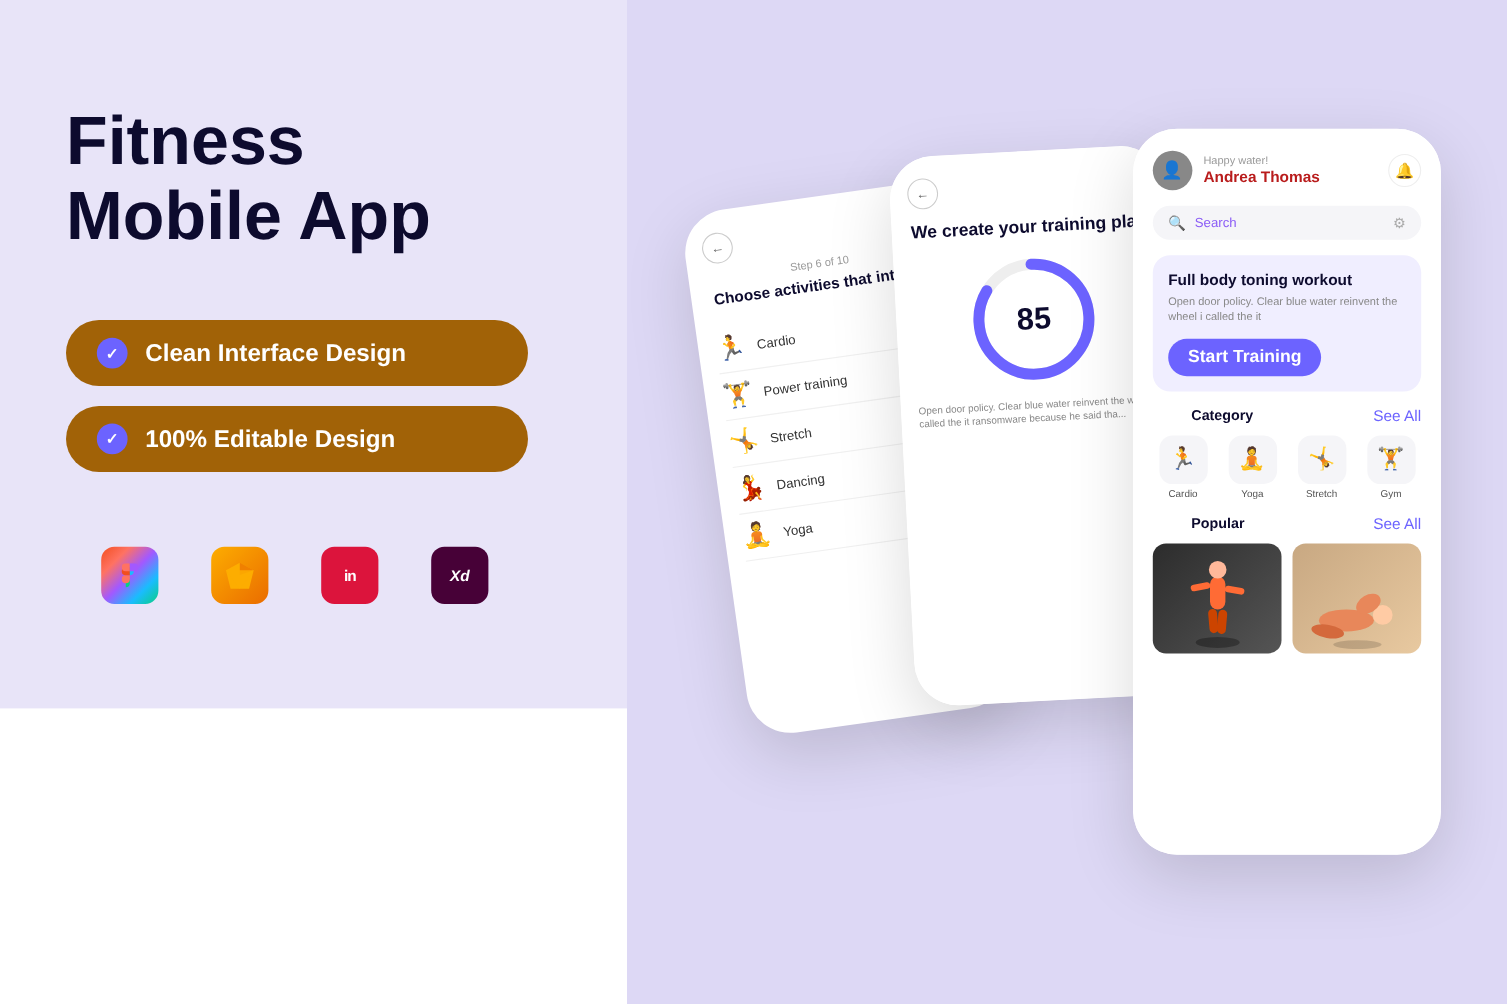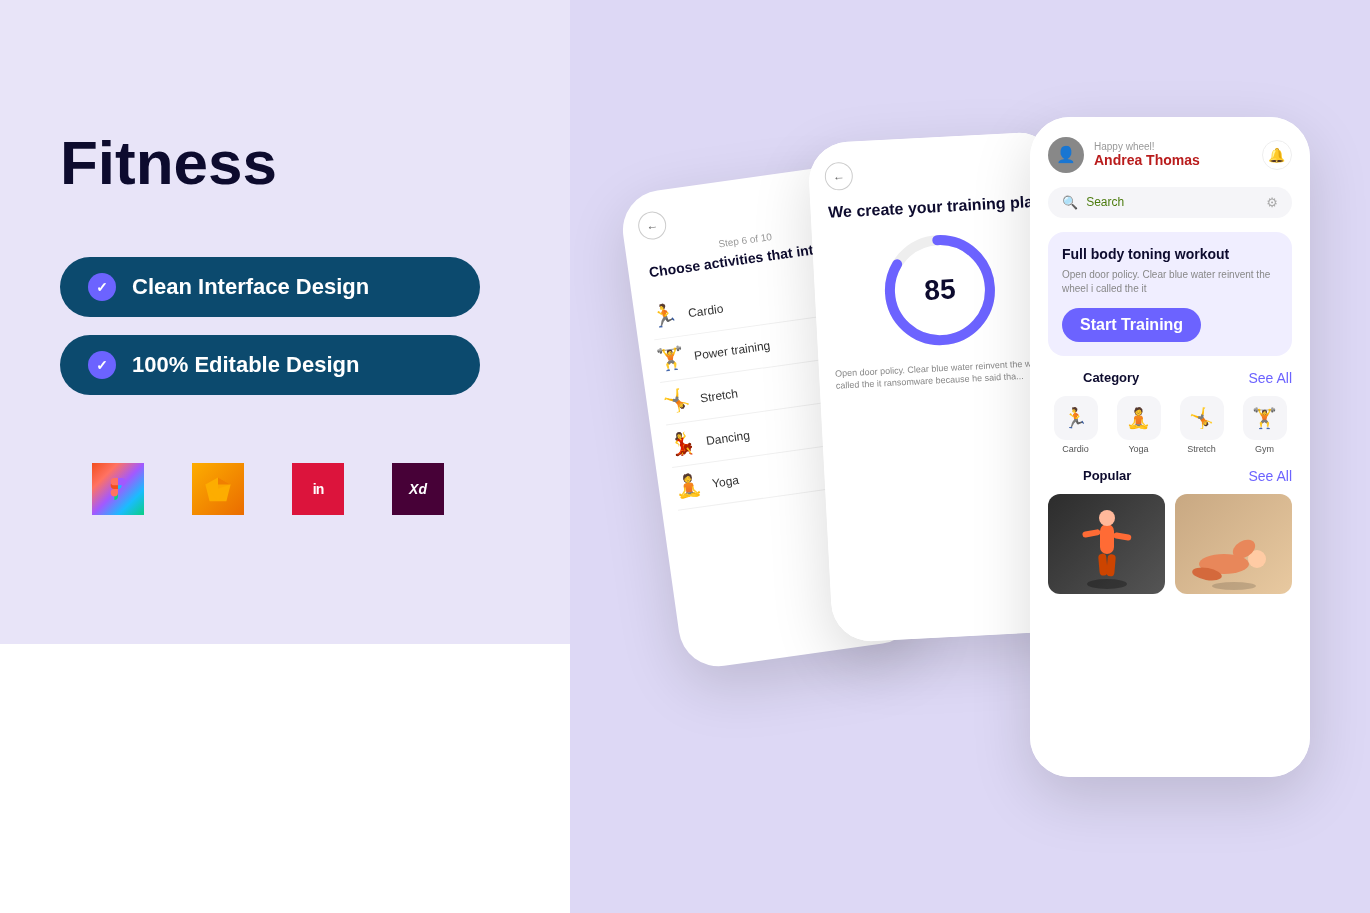--- a/index.html
+++ b/index.html
@@ -27,21 +27,21 @@
       font-size: 62px;
       font-weight: 900;
       color: #0d0b2e;
       line-height: 1.1;
       margin-bottom: 60px;
     }
 
     .badge {
       display: flex;
       align-items: center;
-      background: #0c4a6e;
+      background: #a16207;
       color: white;
       border-radius: 50px;
       padding: 16px 28px;
       margin-bottom: 18px;
       width: 420px;
     }
 
     .badge-check {
       width: 28px;
       height: 28px;
@@ -70,21 +70,21 @@
     .tool-icons {
       display: flex;
       gap: 16px;
       margin-top: 50px;
       align-items: center;
     }
 
     .tool-icon {
       width: 52px;
       height: 52px;
-      border-radius: 0;
+      border-radius: 12px;
       display: flex;
       align-items: center;
       justify-content: center;
       font-size: 22px;
       font-weight: bold;
       color: white;
       margin-left: 32px;
     }
 
     .tool-figma { background: linear-gradient(135deg, #f24e1e, #ff7262, #a259ff, #1abcfe, #0acf83); }
@@ -305,21 +305,21 @@
     .search-bar {
       display: flex;
       align-items: center;
       background: #f5f5f8;
       border-radius: 20px;
       padding: 8px 14px;
       margin-bottom: 14px;
     }
 
     .search-icon { font-size: 13px; color: #aaa; margin-right: 8px; }
-    .search-text { font-size: 12px; color: #4d7c0f; flex: 1; }
+    .search-text { font-size: 12px; color: #8b5cf6; flex: 1; }
     .filter-icon { font-size: 13px; color: #aaa; }
 
     .featured-card {
       background: #f0eeff;
       border-radius: 16px;
       padding: 14px;
       margin-bottom: 14px;
     }
 
     .featured-title {
@@ -427,20 +427,21 @@
       justify-content: center;
       overflow: hidden;
     }
   </style>
 </head>
 <body>
 
 <div class="left-panel">
   <h1 class="app-title">
     <span>Fitness</span><br>
+    <span>Mobile App</span>
   </h1>
 
   <div class="badge">
     <div class="badge-check"></div>
     <span class="badge-text">Clean Interface Design</span>
   </div>
 
   <div class="badge">
     <div class="badge-check"></div>
     <span class="badge-text">100% Editable Design</span>
@@ -522,21 +523,21 @@
         <div class="plan-desc">Open door policy. Clear blue water reinvent the wheel i called the it ransomware because he said tha...</div>
       </div>
     </div>
 
     <div class="phone phone-3">
       <div class="phone-3-content">
 
         <div class="home-header">
           <div class="avatar">👤</div>
           <div class="user-info">
-            <div class="greeting">Happy wheel!</div>
+            <div class="greeting">Happy water!</div>
             <div class="username">Andrea Thomas</div>
           </div>
           <div class="bell-icon">🔔</div>
         </div>
 
         <div class="search-bar">
           <span class="search-icon">🔍</span>
           <span class="search-text">Search</span>
           <span class="filter-icon">⚙</span>
         </div>

